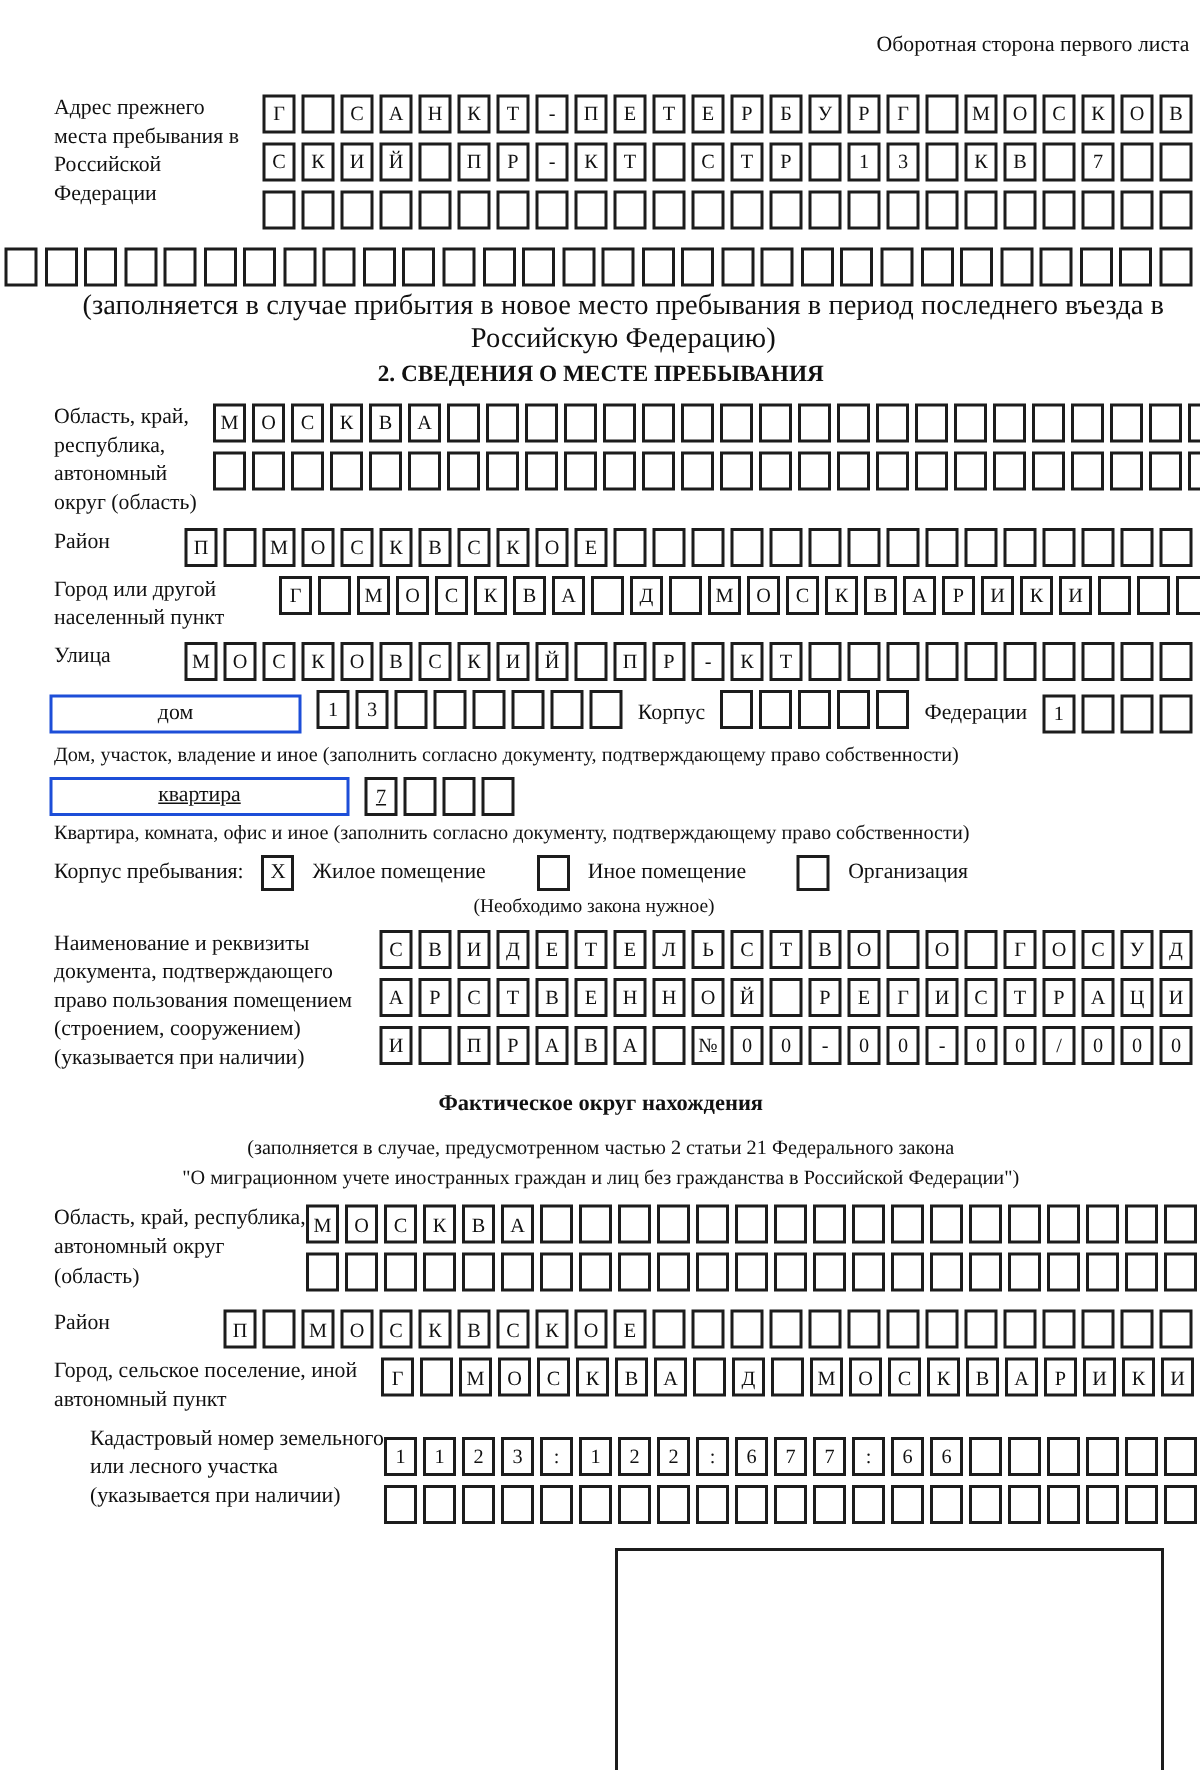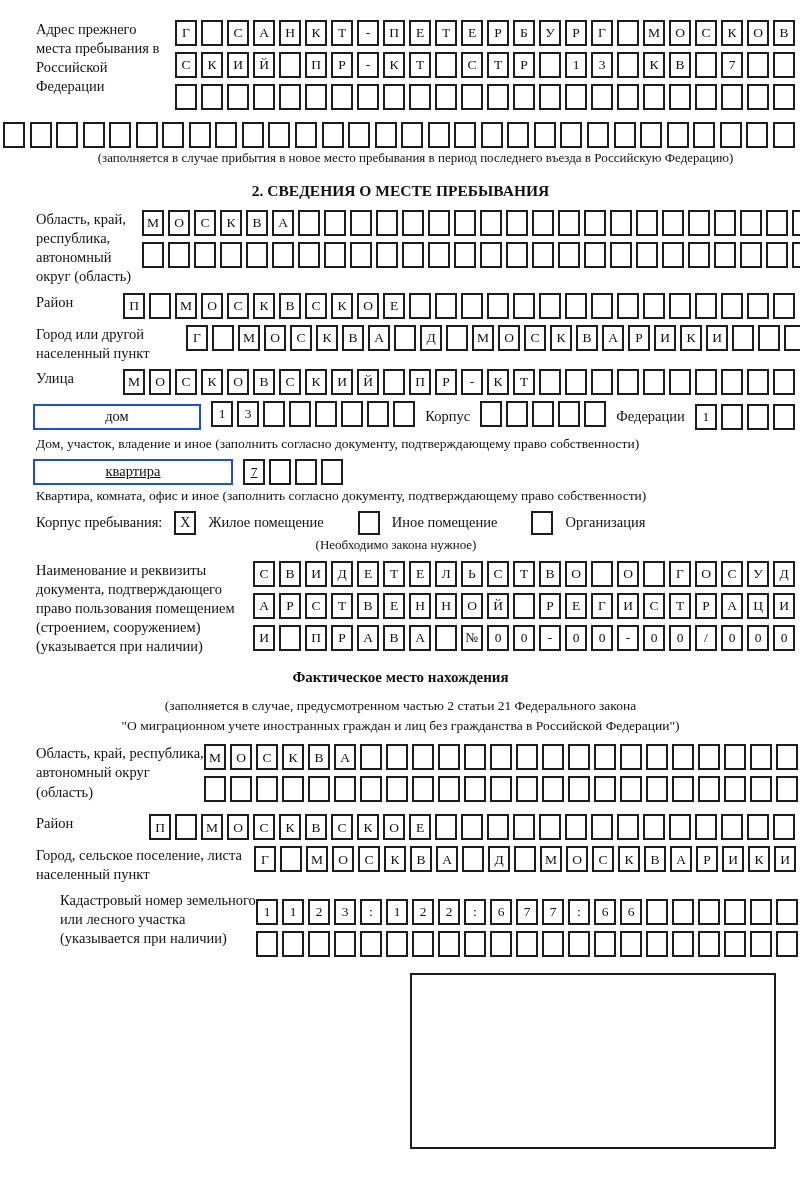--- a/index.html
+++ b/index.html
@@ -18,21 +18,21 @@
   .cellrow:last-child{margin-bottom:0;}
   .cellcol .cellrow{margin-bottom:6px;}
   .cell{display:inline-flex;align-items:center;justify-content:center;
         width:22px;height:26px;box-sizing:border-box;border:2px solid #1c1c1c;
         font-size:13.5px;line-height:1;}
   .cell + .cell{margin-left:4px;}
 
   .fullbleed{margin-left:-33px;justify-content:space-between;margin-bottom:2px;}
   .fullbleed .cell + .cell{margin-left:0;}
 
-  .note{font-size:13px;text-align:center;margin:2px 0 16px;}
+  .note{font-size:19px;text-align:center;margin:2px 0 4px;}
   .sec-title{font-size:15.5px;font-weight:bold;text-align:center;margin:4px 30px 10px 0;}
 
   .domrow{display:flex;align-items:center;justify-content:space-between;margin-bottom:3px;margin-left:-3px;}
   .widebox{box-sizing:border-box;height:26px;border:2px solid #1d4ed8;
            display:flex;align-items:center;justify-content:center;font-size:14.5px;}
   .wb-dom{width:168px;}
   .wb-kv{width:200px;margin-right:10px;}
   .inline-label{font-size:14.5px;}
   .caption{font-size:13.5px;margin:1px 0 7px;}
 
@@ -51,20 +51,21 @@
   .pad-top{margin-top:8px;}
 
   .stamp-col{width:396px;margin-left:auto;margin-right:4px;margin-top:10px;}
   .stamp-box{box-sizing:border-box;width:366px;height:176px;border:2px solid #1c1c1c;margin:0 auto;}
 </style>
 </head>
 <body>
 
 <div class="page">
 
+  <div class="header-note">Оборотная сторона первого листа</div>
 
   <div>
     <div class="frow">
       <div class="flabel w130">Адрес прежнего места пребывания в Российской Федерации</div>
       <div class="cellcol">
         <div class="cellrow">
             <span class="cell">Г</span>
             <span class="cell"></span>
             <span class="cell">С</span>
             <span class="cell">А</span>
@@ -456,21 +457,21 @@
           <span class="cell">0</span>
           <span class="cell">0</span>
           <span class="cell">/</span>
           <span class="cell">0</span>
           <span class="cell">0</span>
           <span class="cell">0</span>
         </div>
     </div>
   </div>
 
-  <div class="fact-title">Фактическое место нахождения</div>
+  <div class="fact-title">Фактическое округ нахождения</div>
   <div class="center-note">
     <span>(заполняется в случае, предусмотренном частью 2 статьи 21 Федерального закона</span><br>
     <span>"О миграционном учете иностранных граждан и лиц без гражданства в Российской Федерации")</span>
   </div>
 
   <div class="frow">
     <div class="flabel w165">Область, край, республика, автономный округ (область)</div>
     <div class="cellcol">
       <div class="cellrow">
           <span class="cell">М</span>
@@ -550,21 +551,21 @@
         <span class="cell"></span>
         <span class="cell"></span>
         <span class="cell"></span>
         <span class="cell"></span>
         <span class="cell"></span>
         <span class="cell"></span>
       </div>
   </div>
 
   <div class="frow">
-    <div class="flabel w215">Город, сельское поселение, листа населенный пункт</div>
+    <div class="flabel w215">Город, сельское поселение, иной автономный пункт</div>
     <div class="cellrow">
         <span class="cell">Г</span>
         <span class="cell"></span>
         <span class="cell">М</span>
         <span class="cell">О</span>
         <span class="cell">С</span>
         <span class="cell">К</span>
         <span class="cell">В</span>
         <span class="cell">А</span>
         <span class="cell"></span>

